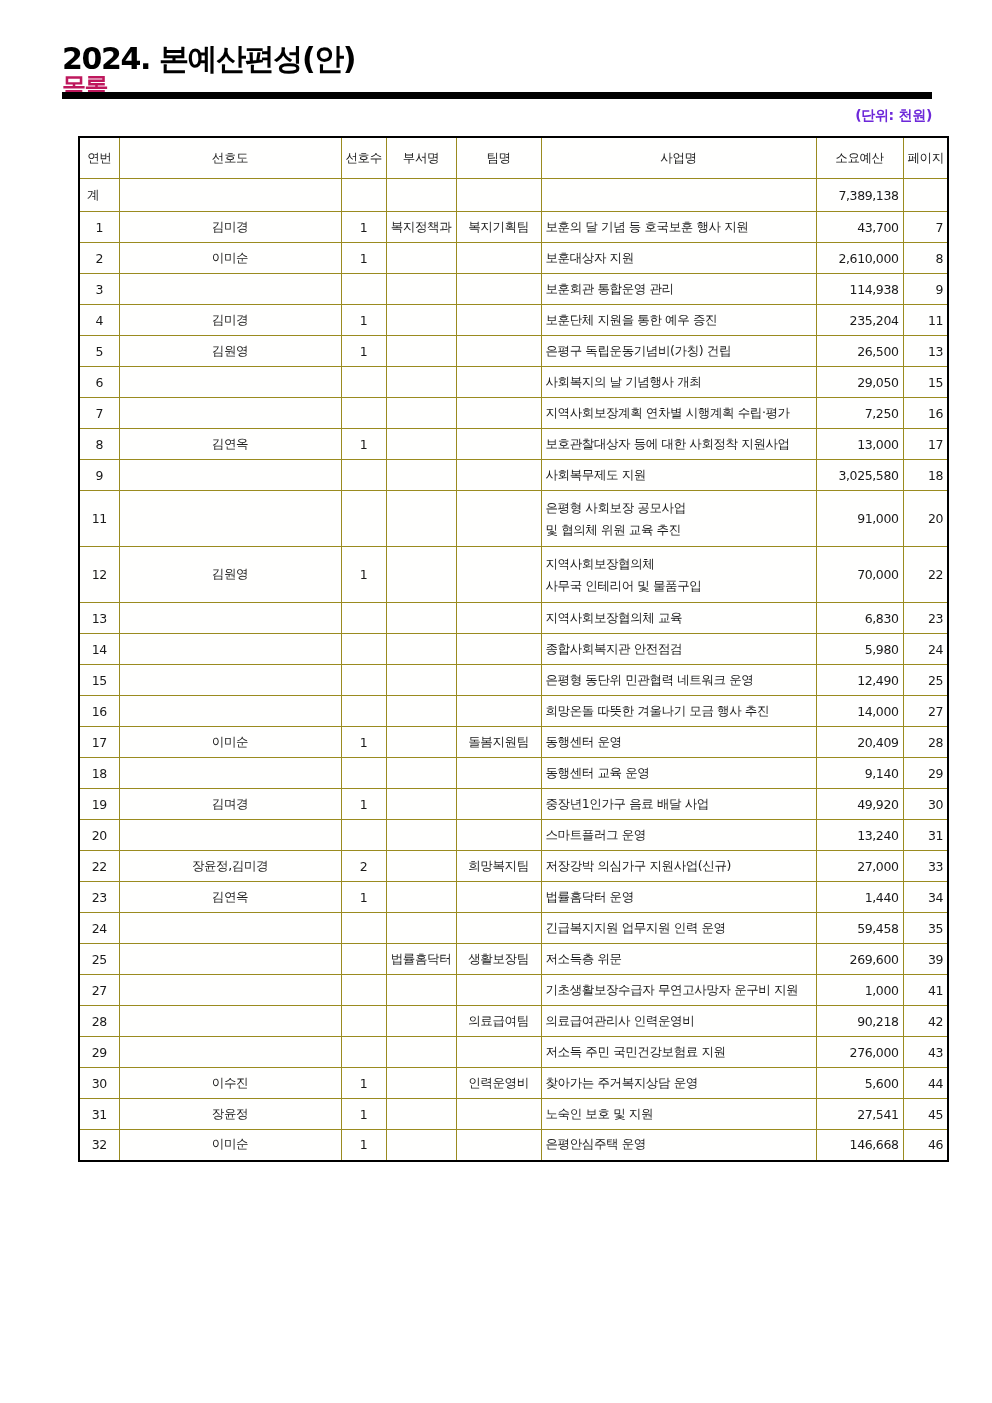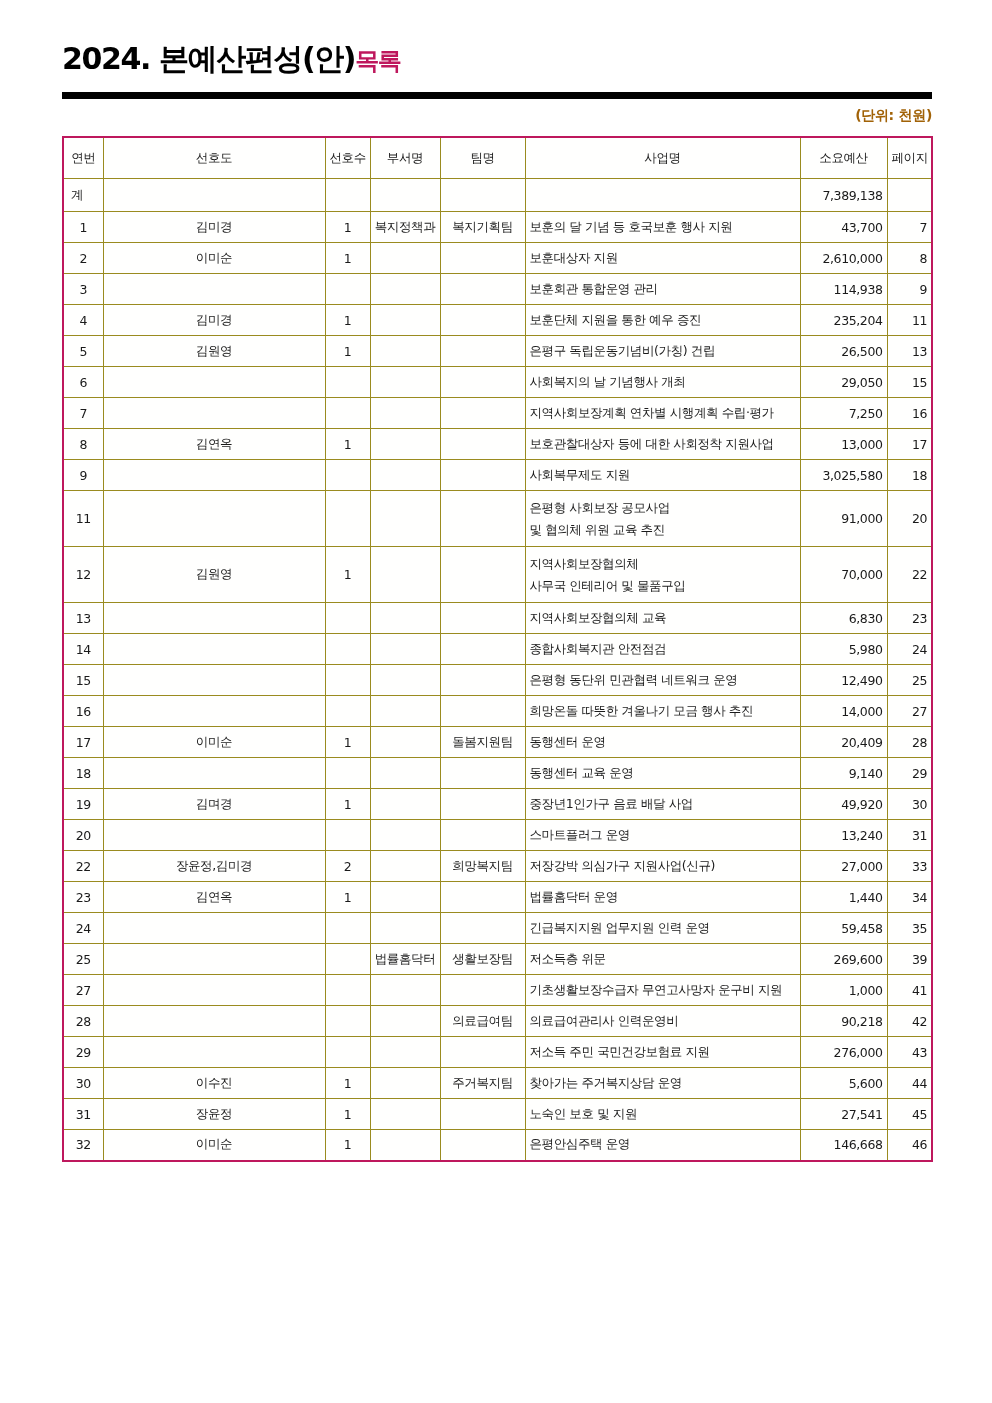--- a/index.html
+++ b/index.html
@@ -28,20 +28,21 @@
     left: 62px;
     top: 44px;
     width: 870px;
   }
   .title-line {
     display: flex;
     align-items: baseline;
     justify-content: flex-start;
     white-space: nowrap;
     line-height: 1.0;
+    flex-direction: column;
   }
   .title-black {
     font-size: 30px;
     font-weight: bold;
     letter-spacing: -1.4px;
     color: #000000;
   }
   .title-blue {
     font-size: 36px;
     font-weight: bold;
@@ -64,21 +65,21 @@
     background: #000000;
     border-top: 1px solid #000;
   }
   .unit-note {
     position: absolute;
     right: 60px;
     top: 107px;
     font-size: 14px;
     font-weight: bold;
     letter-spacing: -0.3px;
-    color: #a16207;
+    color: #6d28d9;
   }
 
   
   .table-wrap {
     position: absolute;
     left: 62px;
     top: 136px;
     width: 871px;
   }
   table.budget {
@@ -93,21 +94,22 @@
     font-size: 12.5px;
     font-weight: normal;
     color: #1a1a1a;
     padding: 0 4px;
     vertical-align: middle;
     letter-spacing: -0.4px;
     overflow: hidden;
     white-space: nowrap;
   }
   table.budget {
-    border: 2px solid #be185d;
+    border: 2px solid #000000;
+    margin-left: 16px;
   }
   thead th {
     height: 40px;
     text-align: center;
     font-size: 13px;
     letter-spacing: -0.6px;
   }
   tbody tr { height: 31px; }
   tbody tr.tall { height: 56px; }
 
@@ -442,21 +444,21 @@
             <td class="c-team"></td>
             <td class="c-proj">저소득 주민 국민건강보험료 지원</td>
             <td class="c-budget">276,000</td>
             <td class="c-page">43</td>
           </tr>
           <tr>
             <td class="c-no">30</td>
             <td class="c-pref">이수진</td>
             <td class="c-cnt">1</td>
             <td class="c-dept"></td>
-            <td class="c-team">주거복지팀</td>
+            <td class="c-team">인력운영비</td>
             <td class="c-proj">찾아가는 주거복지상담 운영</td>
             <td class="c-budget">5,600</td>
             <td class="c-page">44</td>
           </tr>
           <tr>
             <td class="c-no">31</td>
             <td class="c-pref">장윤정</td>
             <td class="c-cnt">1</td>
             <td class="c-dept"></td>
             <td class="c-team"></td>

